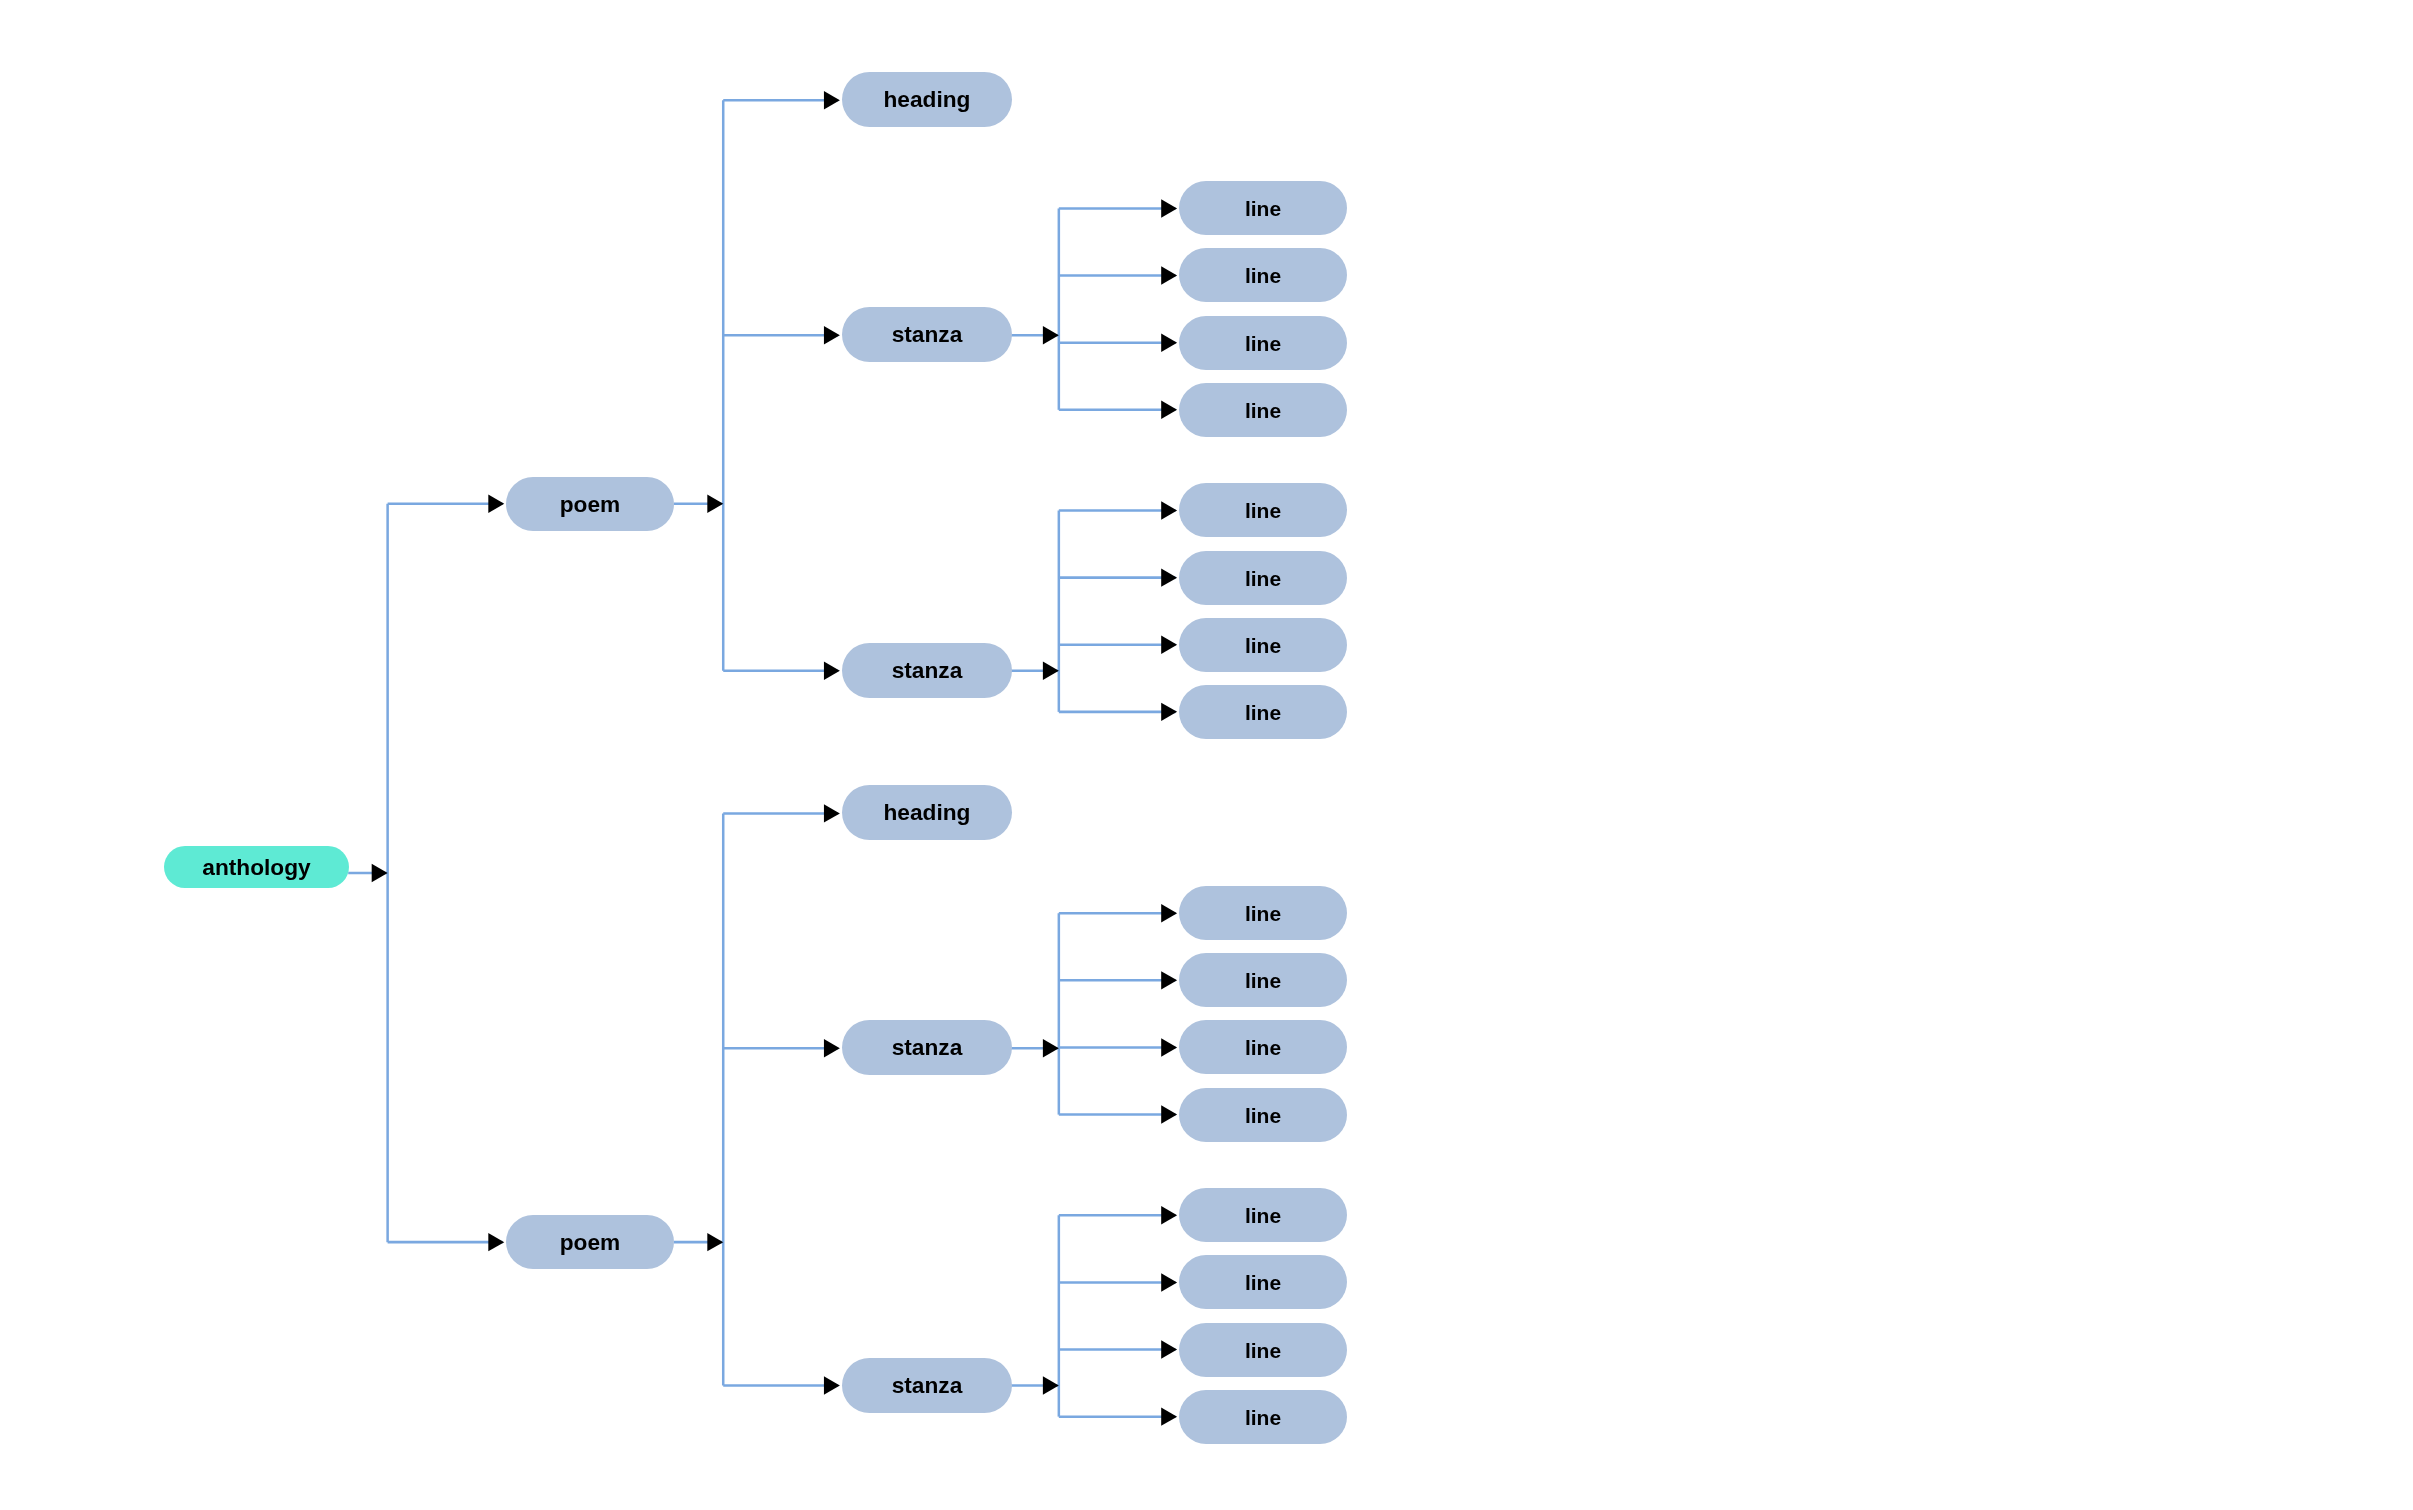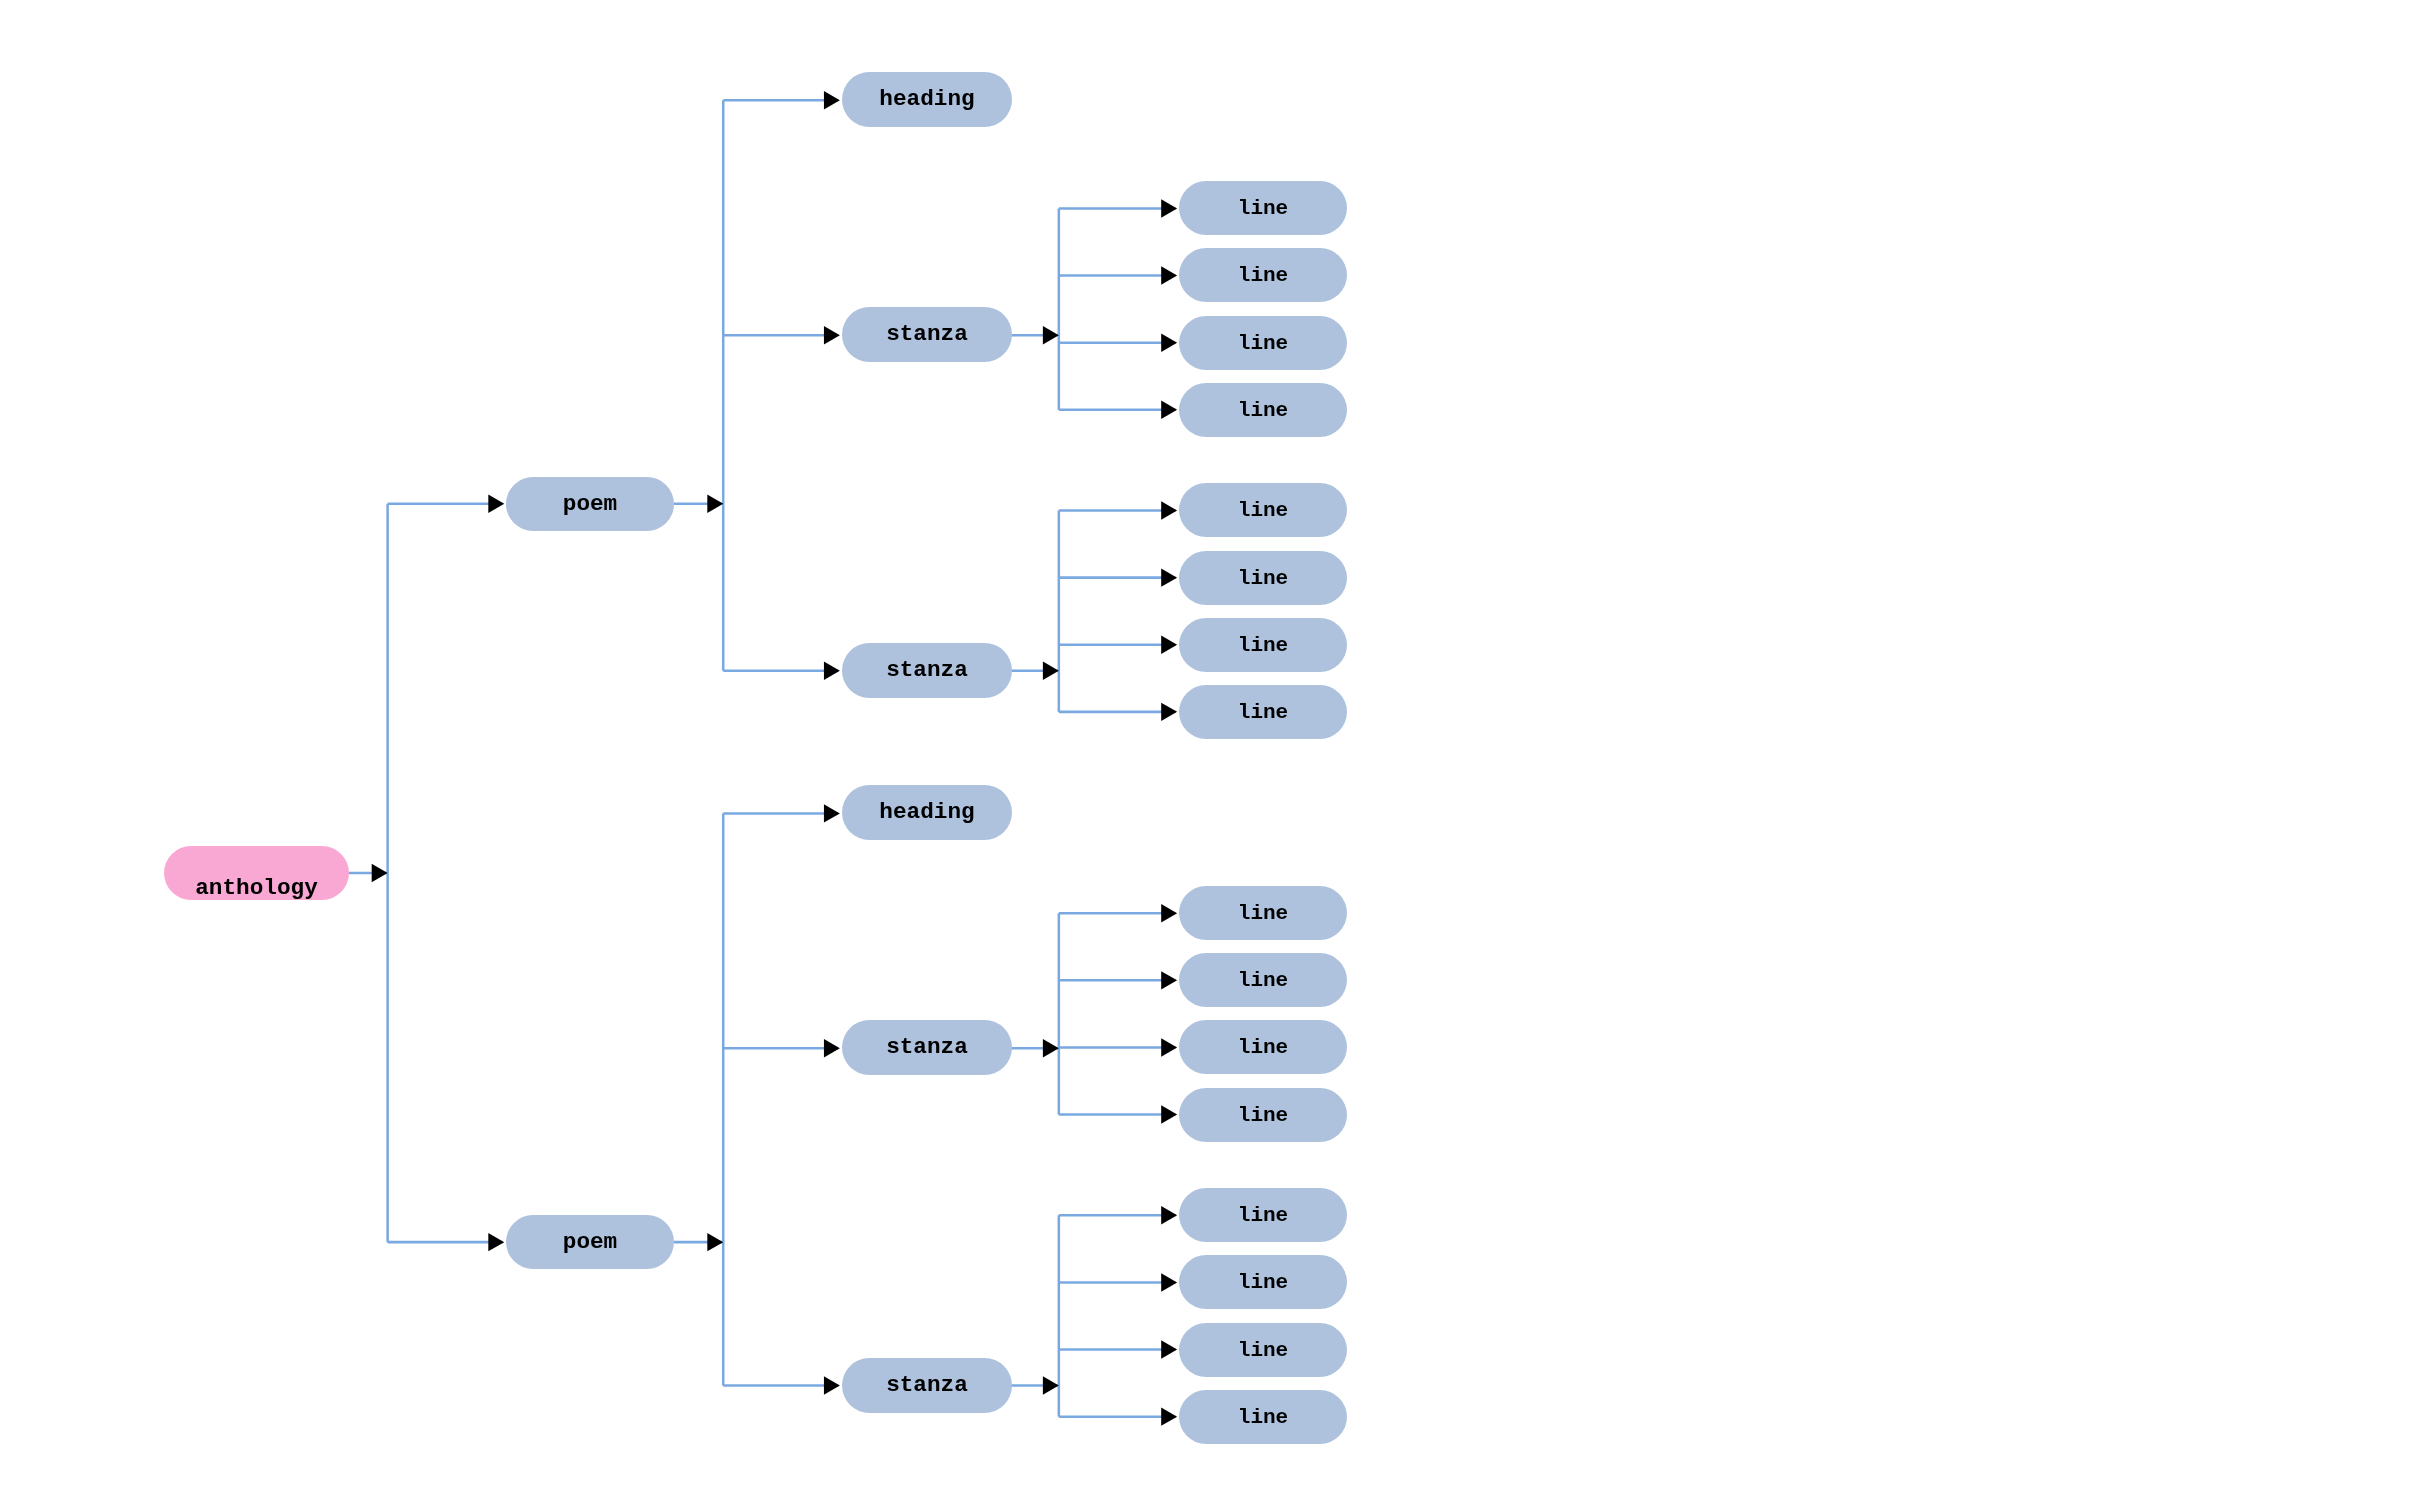--- a/index.html
+++ b/index.html
@@ -28,21 +28,21 @@
   .node {
     position: absolute;
     box-sizing: border-box;
     background: #aec2dd;
     border-radius: 838px;
     display: flex;
     align-items: center;
     justify-content: center;
     color: #000000;
     font-weight: bold;
-    font-family: Liberation Mono, monospace;
+    font-family: Liberation Sans, sans-serif;
     line-height: 1;
     user-select: none;
   }
   .node-label {
     display: block;
     text-align: center;
     white-space: nowrap;
   }
 </style>
 </head>
@@ -124,21 +124,21 @@
         <path d="M 1384 1237 L 1403 1248 L 1384 1259 Z" fill="#000000"></path>
         <path d="M 1384 1317 L 1403 1328 L 1384 1339 Z" fill="#000000"></path>
         <path d="M 1243 1640 L 1262 1651 L 1243 1662 Z" fill="#000000"></path>
         <path d="M 1384 1437 L 1403 1448 L 1384 1459 Z" fill="#000000"></path>
         <path d="M 1384 1517 L 1403 1528 L 1384 1539 Z" fill="#000000"></path>
         <path d="M 1384 1597 L 1403 1608 L 1384 1619 Z" fill="#000000"></path>
         <path d="M 1384 1677 L 1403 1688 L 1384 1699 Z" fill="#000000"></path>
       </g>
   </svg>
 
-  <div class="node" id="n-root" style="left: 164px; top: 846px; width: 185px; height: 54px; font-size: 22.7px; background: #f9a8d4; color: rgb(0, 0, 0); align-items: flex-end;">
+  <div class="node" id="n-root" style="left: 164px; top: 846px; width: 185px; height: 42px; font-size: 22.7px; background: #5eead4; color: rgb(0, 0, 0);">
     <span class="node-label">anthology</span>
   </div>
 
   <div class="node" id="n-poem1" style="left: 506px; top: 477px; width: 168px; height: 54px; font-size: 22.7px; background: rgb(174, 194, 221); color: rgb(0, 0, 0);">
     <span class="node-label">poem</span>
   </div>
 
   <div class="node" id="n-poem2" style="left: 506px; top: 1215px; width: 168px; height: 54px; font-size: 22.7px; background: rgb(174, 194, 221); color: rgb(0, 0, 0);">
     <span class="node-label">poem</span>
   </div>

